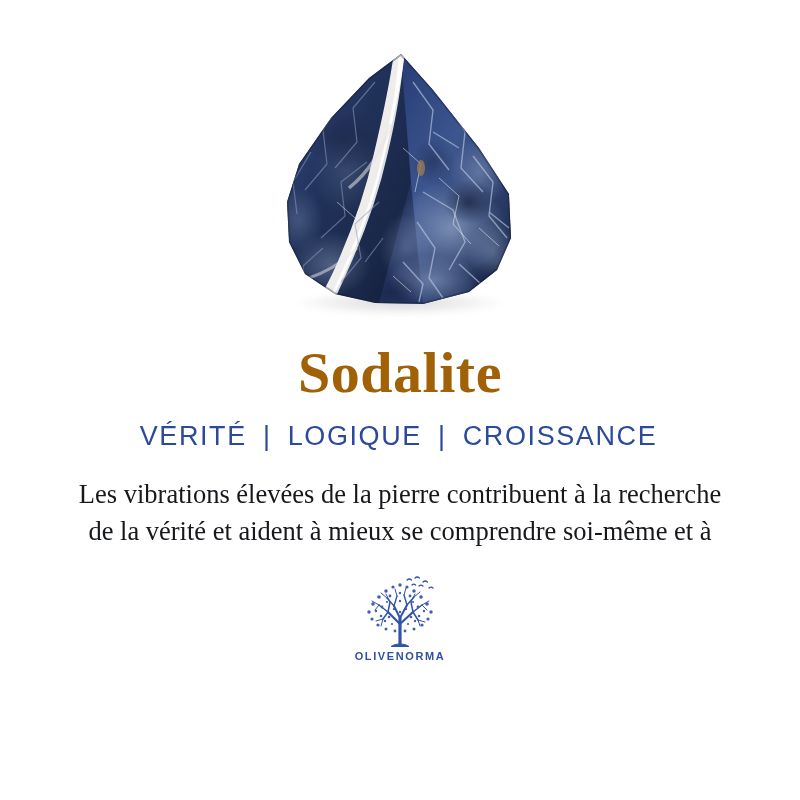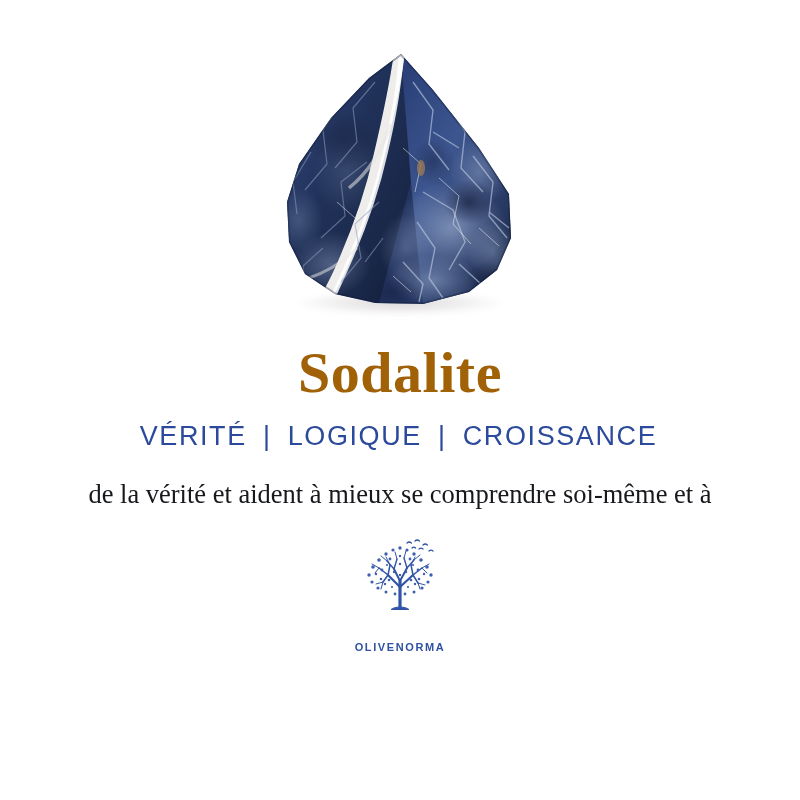--- a/index.html
+++ b/index.html
@@ -92,21 +92,20 @@
   }
   .body-text .line { display: block; white-space: nowrap; }
 
   
   .logo {
     margin-top: 24px;
     width: 120px;
     display: flex;
     flex-direction: column;
     align-items: center;
-    gap: 28px;
   }
   .logo-mark { display: block; width: 86px; height: 74px; }
   .logo-word {
     margin-top: 2px;
     font-family: "Liberation Sans", sans-serif;
     font-weight: 700;
     font-size: 11px;
     letter-spacing: 1.6px;
     color: #2f51a3;
     text-align: center;
@@ -215,20 +214,21 @@
 
   <div class="subtitle">
     <span>VÉRITÉ</span>
     <span class="sep">|</span>
     <span>LOGIQUE</span>
     <span class="sep">|</span>
     <span>CROISSANCE</span>
   </div>
 
   <div class="body-text">
+    <span class="line">Les vibrations élevées de la pierre contribuent à la recherche</span>
     <span class="line">de la vérité et aident à mieux se comprendre soi-même et à</span>
   </div>
 
   <div class="logo">
     <svg class="logo-mark" viewBox="0 0 86 74">
       <g stroke="#3254a6" fill="none" stroke-linecap="round">
 
         <path d="M43 70 L43 44" stroke-width="3.2"></path>
         <path d="M43 70 C39 70 36 71 34 72.5 L52 72.5 C50 71 47 70 43 70 Z" stroke-width="1" fill="#3254a6"></path>
 

